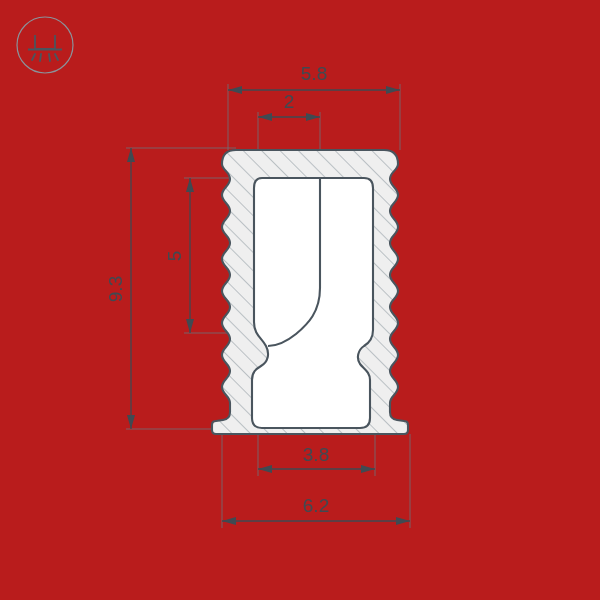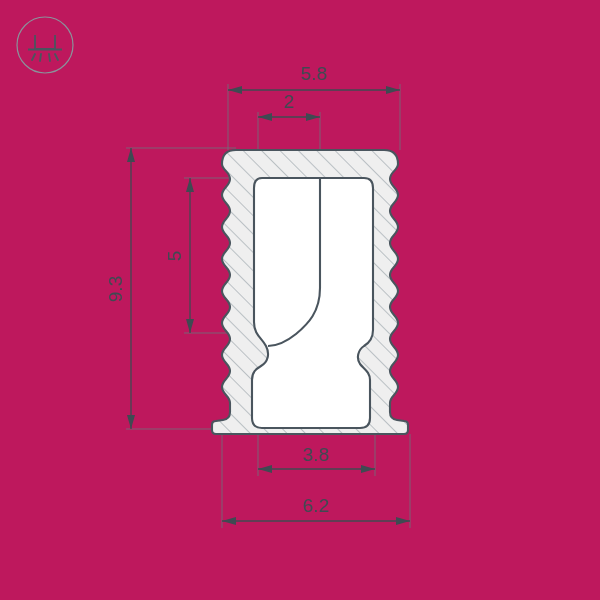--- a/index.html
+++ b/index.html
@@ -11,21 +11,21 @@
   body {
     width: 600px;
     height: 600px;
     font-family: "Liberation Sans", sans-serif;
     overflow: hidden;
   }
   #stage {
     position: relative;
     width: 600px;
     height: 600px;
-    background: #be185d;
+    background: #b91c1c;
   }
   #drawing {
     position: absolute;
     left: 0;
     top: 0;
     width: 600px;
     height: 600px;
     display: block;
   }
   .dim-text {

